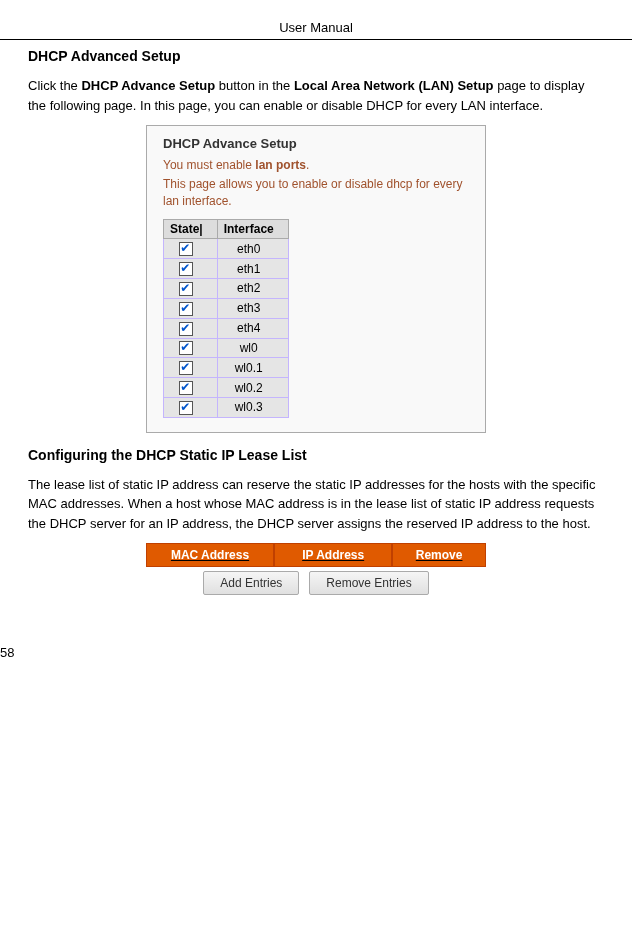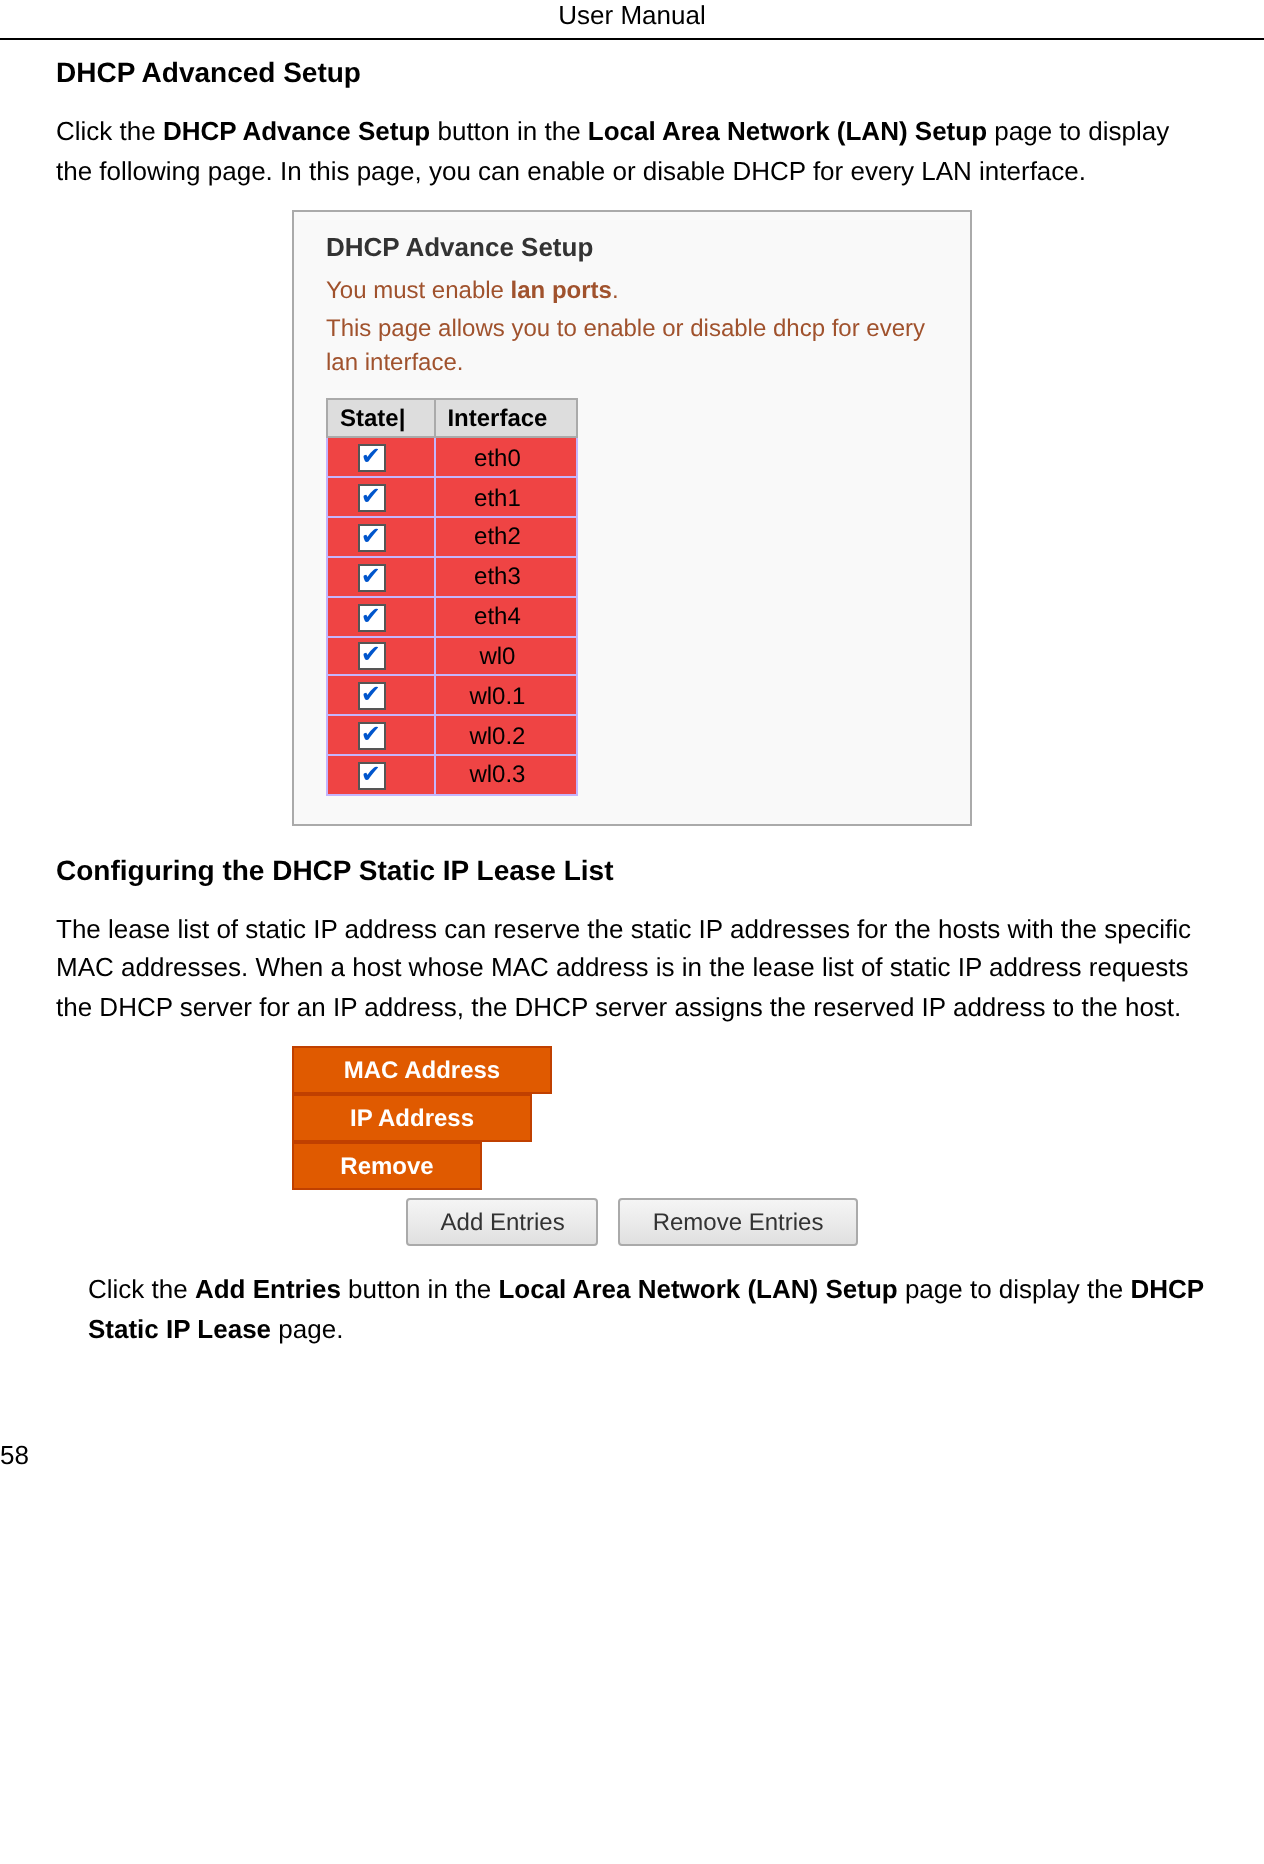--- a/index.html
+++ b/index.html
@@ -8,21 +8,21 @@
       min-height: 932px;
       font-family: Arial, sans-serif;
       font-size: 13px;
       color: #000;
       background: #fff;
       padding: 0;
     }
     .page-header {
       text-align: center;
       border-bottom: 1px solid #000;
-      padding: 0 0 4px 0;
+      padding: 20px 0 4px 0;
       font-size: 13px;
     }
     .content {
       padding: 8px 28px 16px 28px;
     }
     .section-title {
       font-weight: bold;
       font-size: 14px;
       margin-bottom: 6px;
     }
@@ -53,21 +53,21 @@
       color: #a0522d;
       margin-bottom: 2px;
       line-height: 1.4;
     }
     .ui-box-desc span.bold {
       font-weight: bold;
     }
     .interface-table {
       border-collapse: collapse;
       margin-top: 10px;
-      background: #ef4444;
+      background: #e5e5e5;
       border: 1px solid #aaa;
     }
     .interface-table th {
       background: #ddd;
       border: 1px solid #aaa;
       padding: 2px 14px 2px 6px;
       font-size: 12px;
       font-weight: bold;
       text-align: left;
     }
@@ -103,21 +103,22 @@
       font-size: 14px;
       margin-top: 10px;
       margin-bottom: 6px;
     }
     .lease-table-wrapper {
       margin: 10px auto 4px auto;
       width: 340px;
     }
     .lease-header-row {
       display: flex;
-      flex-direction: column;
+      flex-direction: row;
+      text-decoration: underline;
     }
     .lease-th {
       padding: 4px 12px;
       font-size: 12px;
       font-weight: bold;
       color: #fff;
       background: #e05a00;
       border: 1px solid #c04000;
       text-align: center;
     }
@@ -240,21 +241,18 @@
       <div class="lease-th mac">MAC Address</div>
       <div class="lease-th ip">IP Address</div>
       <div class="lease-th rm">Remove</div>
     </div>
     <div class="lease-btn-row">
       <button class="lease-btn">Add Entries</button>
       <button class="lease-btn">Remove Entries</button>
     </div>
   </div>
 
-  <div class="bottom-text">
-    <span>Click the </span><strong>Add Entries</strong><span> button in the </span><strong>Local Area Network (LAN) Setup</strong><span> page to display the </span><strong>DHCP Static IP Lease</strong><span> page.</span>
-  </div>
 
 </div>
 
 <div class="page-footer">
   <span>58</span>
 </div>
 
 </body></html>

